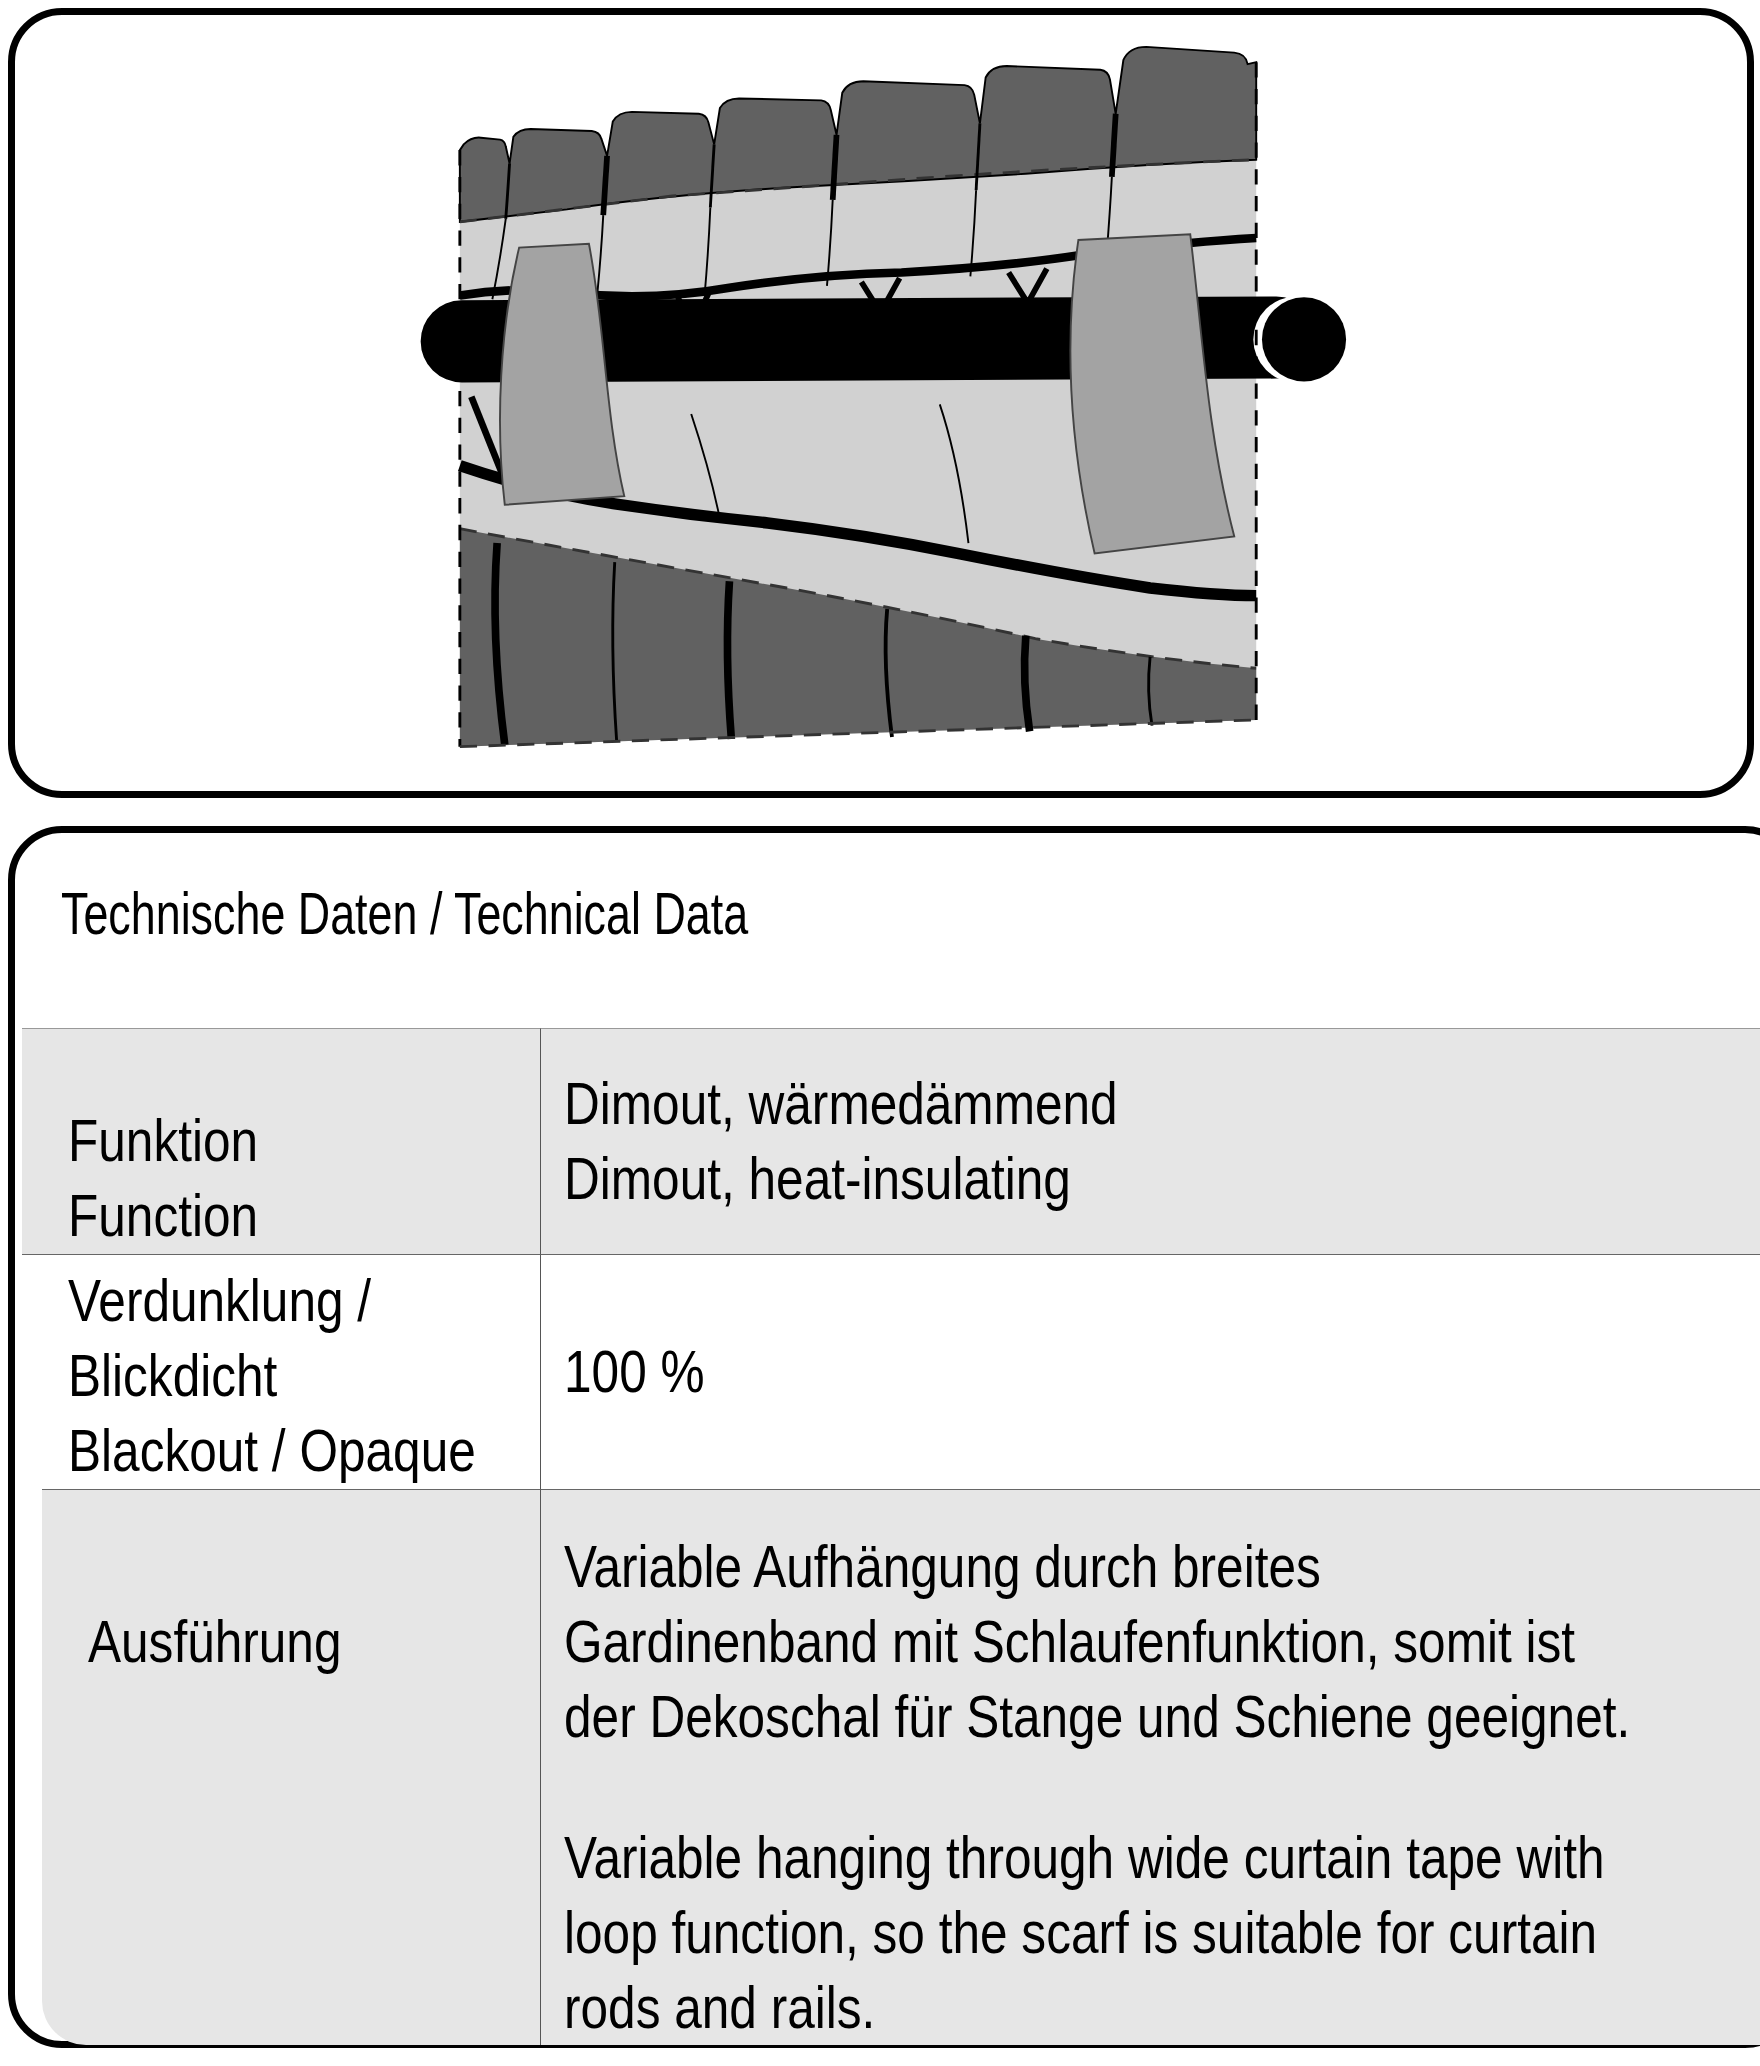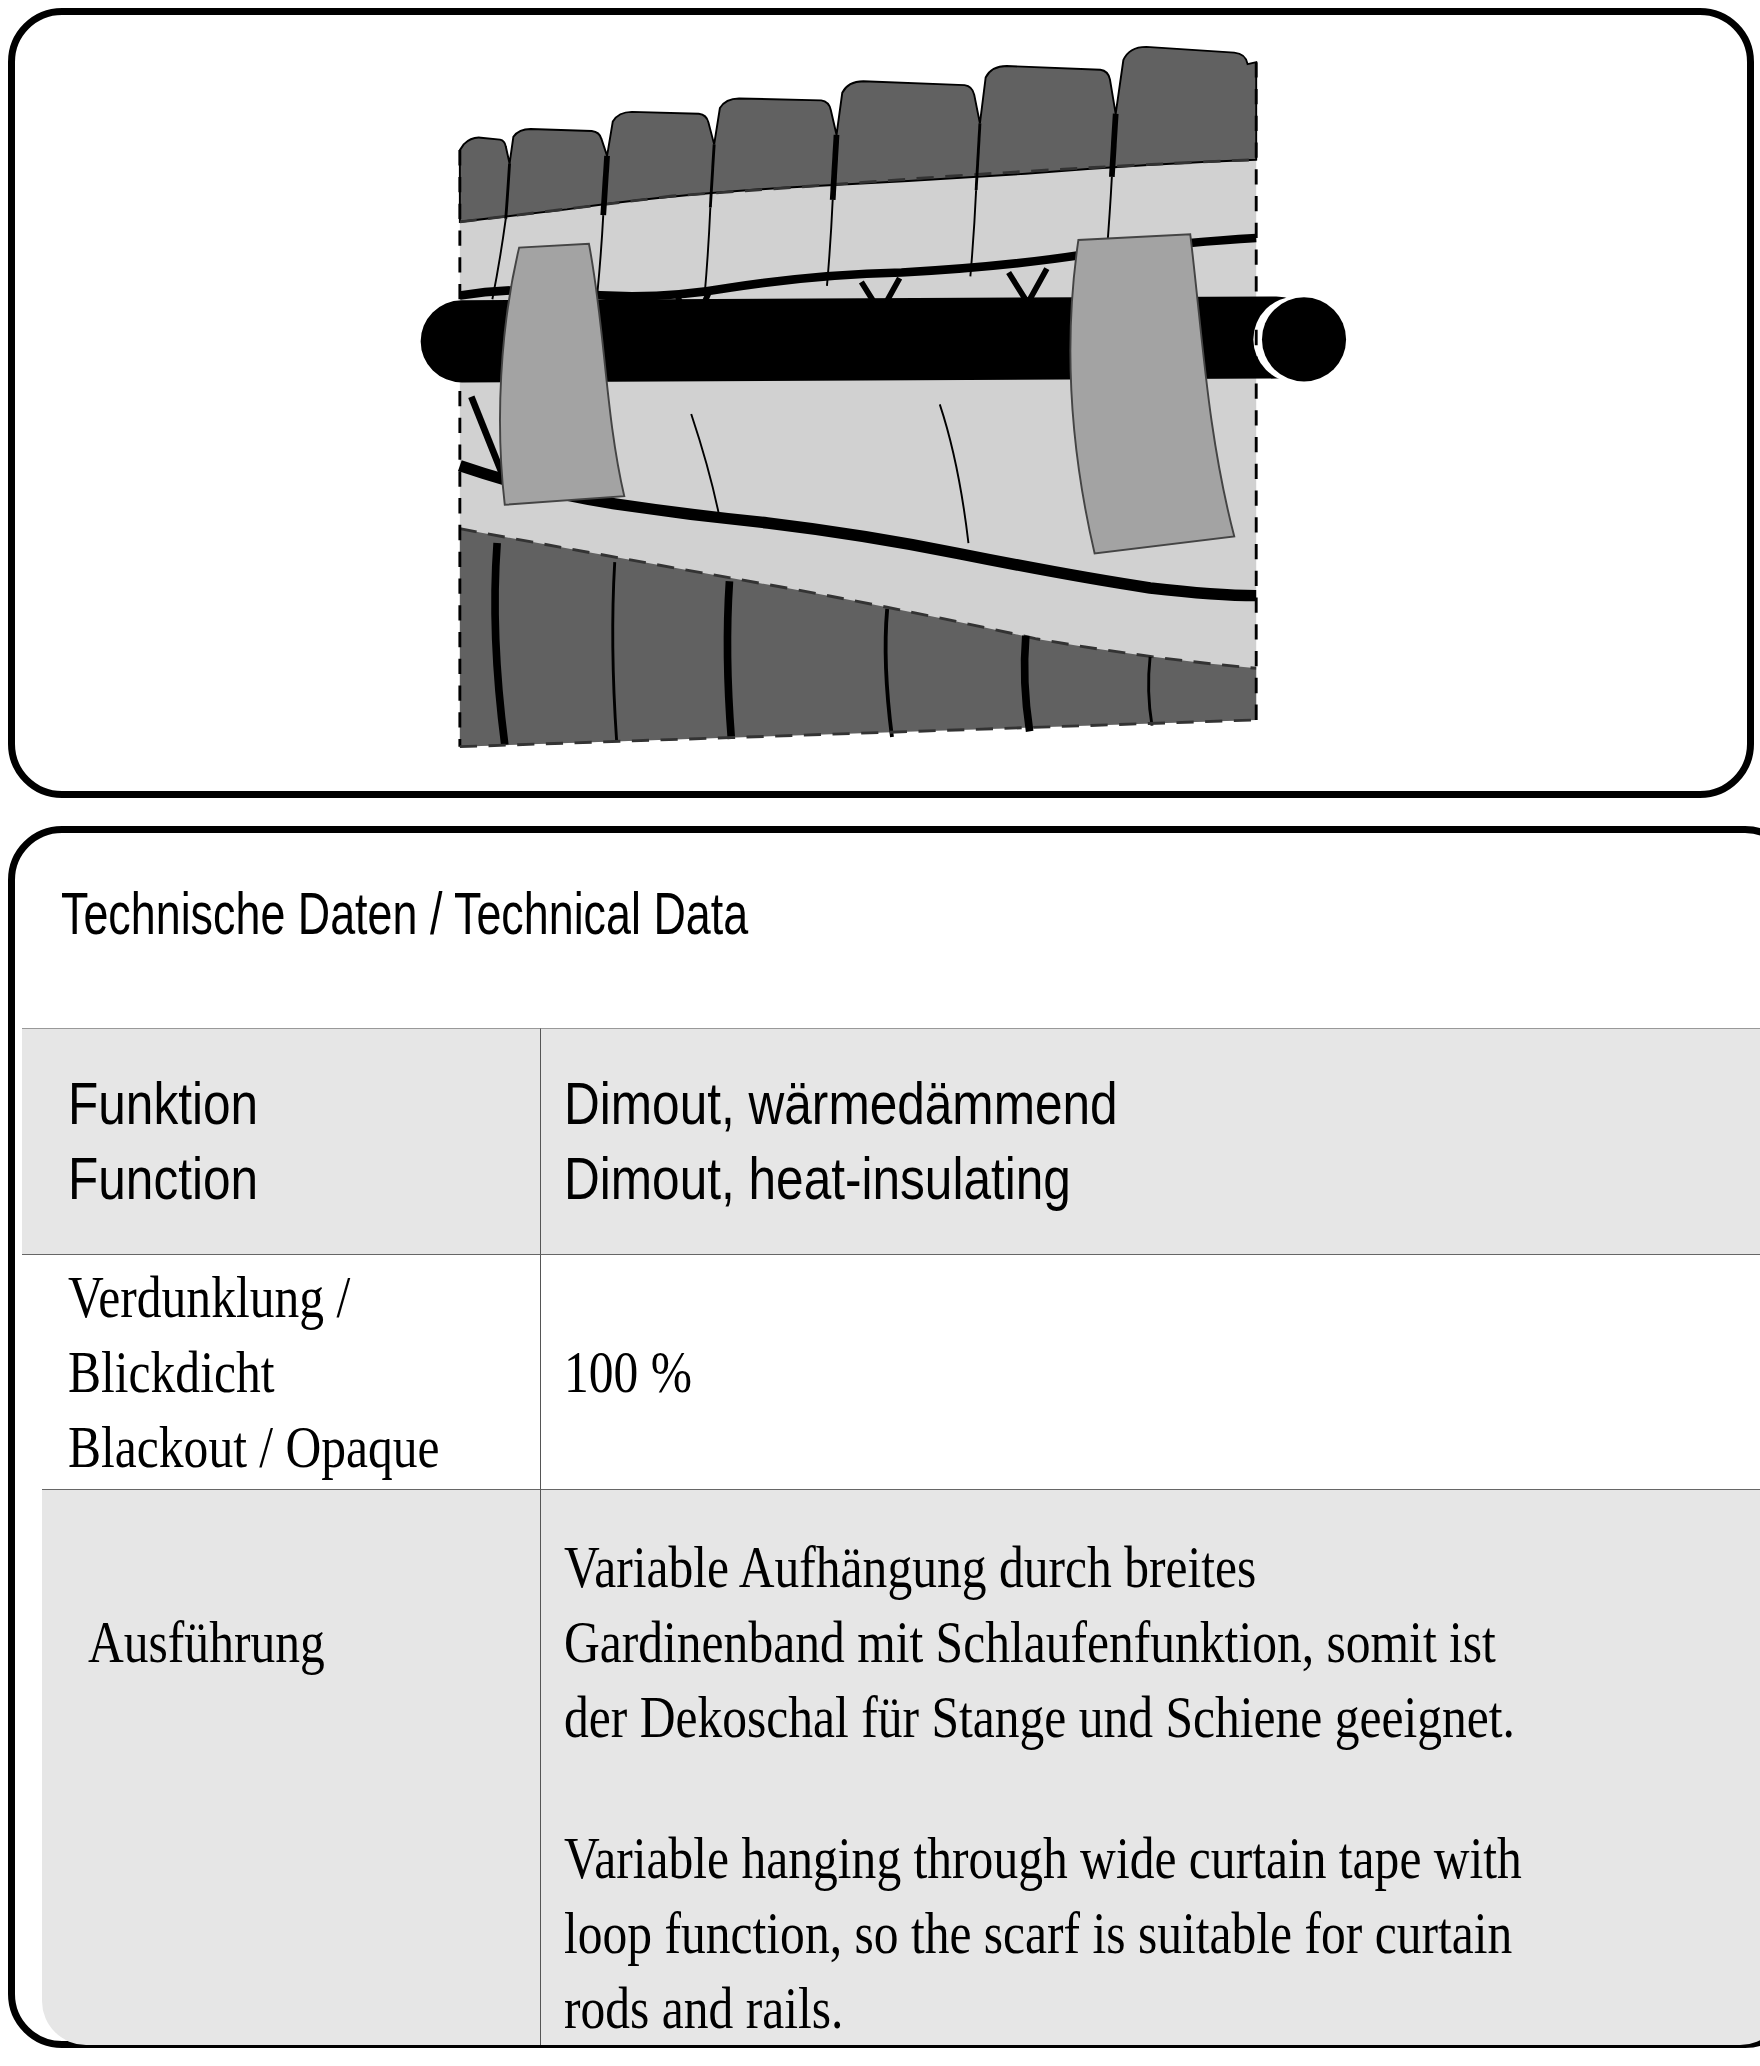--- a/index.html
+++ b/index.html
@@ -18,24 +18,24 @@
     position:absolute;left:46px;top:44px;font-size:59px;line-height:75px;
     transform:scaleX(0.76);transform-origin:0 0;white-space:pre;
   }
   .table{
     position:absolute;left:7.6px;right:7.6px;top:195px;bottom:7.6px;
     display:grid;grid-template-columns:518px 1fr;grid-template-rows:226px 235px 1fr;
   }
   .cell{font-size:59px;line-height:75px;}
   .gray{background:#e6e6e6;}
   .white{background:#ffffff;}
-  .lcell{padding-left:46px;display:flex;align-items:center;}
+  .lcell{padding-left:46px;display:flex;align-items:flex-end;}
   .rcell{border-left:1.9px solid #555;padding-left:23px;display:flex;align-items:center;}
   .row1{border-top:1.9px solid #999;}
-  .row2,.row3{border-top:1.9px solid #666;font-family:Liberation Serif, serif;}
+  .row2,.row3{border-top:1.9px solid #666;}
   .row3col{flex-direction:column;align-items:stretch;justify-content:flex-start;
            padding-top:40px;gap:67px;display:flex;}
   .subblock{height:224px;display:flex;align-items:center;}
   #cell-r3-left{border-bottom-left-radius:44px;margin-left:20px;}
   #cell-r3-right{border-bottom-right-radius:44px;}
 </style>
 </head>
 <body>
 
 <div class="card" id="card-illustration">

